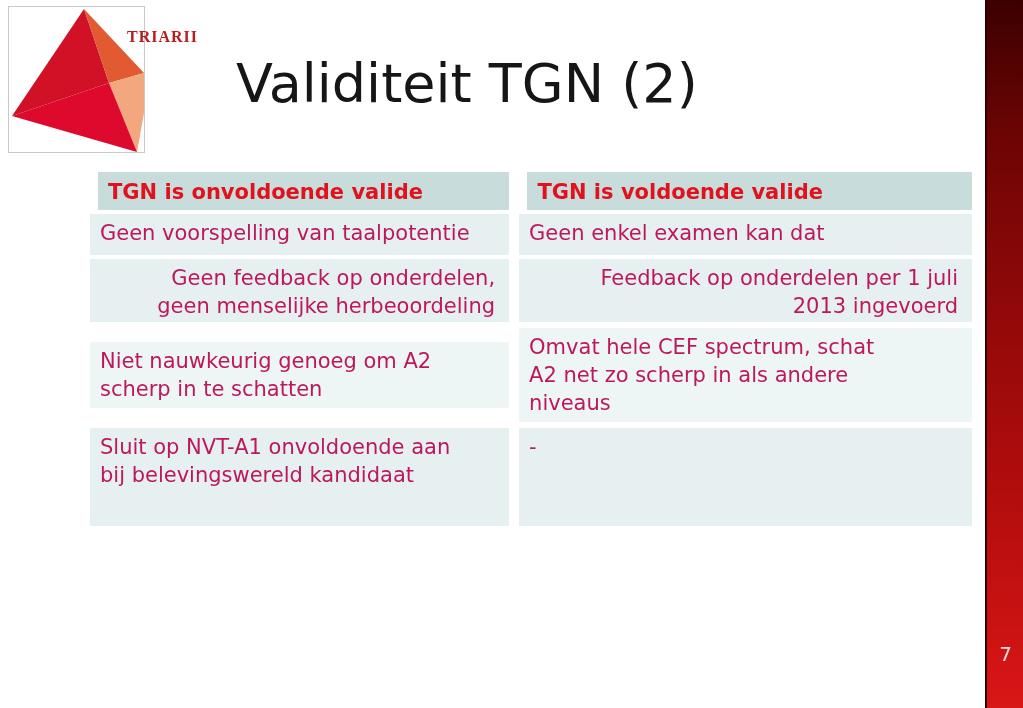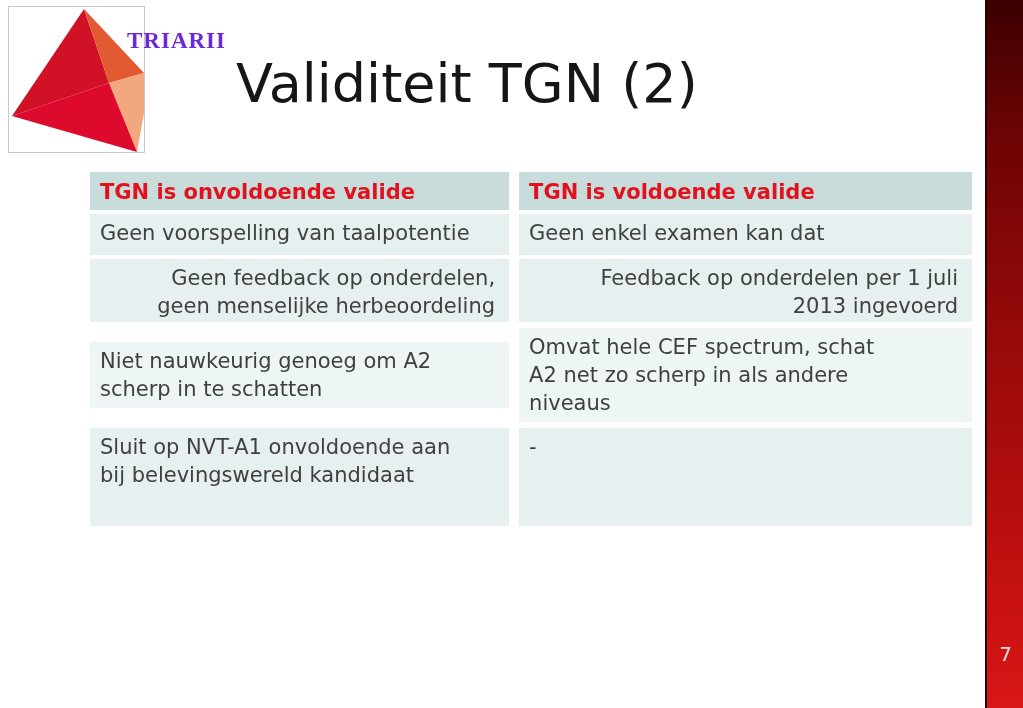--- a/index.html
+++ b/index.html
@@ -15,52 +15,53 @@
   .logo-box{
     position:absolute;left:8px;top:6px;
     width:137px;height:147px;
     background:#ffffff;border:1px solid #c9c9c9;
     box-sizing:border-box;
   }
   .logo-box svg{position:absolute;left:0;top:0;}
   .brand{
     position:absolute;left:127px;top:28px;
     font-family:"Liberation Serif","DejaVu Serif",serif;
-    font-weight:bold;font-size:23px;letter-spacing:1px;
-    color:#6d28d9;
+    font-weight:bold;font-size:16px;letter-spacing:1px;
+    color:#b91c1c;
   }
 
   
   .title{
     position:absolute;left:236px;top:52px;
     font-size:54px;color:#161616;
     letter-spacing:0px;white-space:nowrap;
   }
 
   
   .tgn-table{
     position:absolute;left:90px;top:172px;
     width:882px;
   }
   .t-row{display:flex;gap:10px;box-sizing:border-box;}
   .t-row + .t-row{margin-top:4px;}
   .cell{
     box-sizing:border-box;
     padding:5px 14px 5px 10px;
-    font-size:21px;line-height:28px;color:#404040;
+    font-size:21px;line-height:28px;color:#be185d;
     white-space:pre-line;
     overflow:hidden;
   }
   .c1{width:433px;}
   .c2{width:468px;}
   .head-row{height:38px;}
   .head-row .cell{
     background:#c8dcdc;
     color:#e1121d;font-weight:bold;
     padding-top:6px;
+    margin-left:8px;
   }
   .r1{height:41px;}
   .r2{height:96px;}
   .r3{height:63px;text-align:right;}
   .r4{height:98px;align-items:center;}
   .r5{height:98px;}
   .band-a .cell{background:#e6f0f0;}
   .band-b .cell{background:#edf5f5;}
 
   

